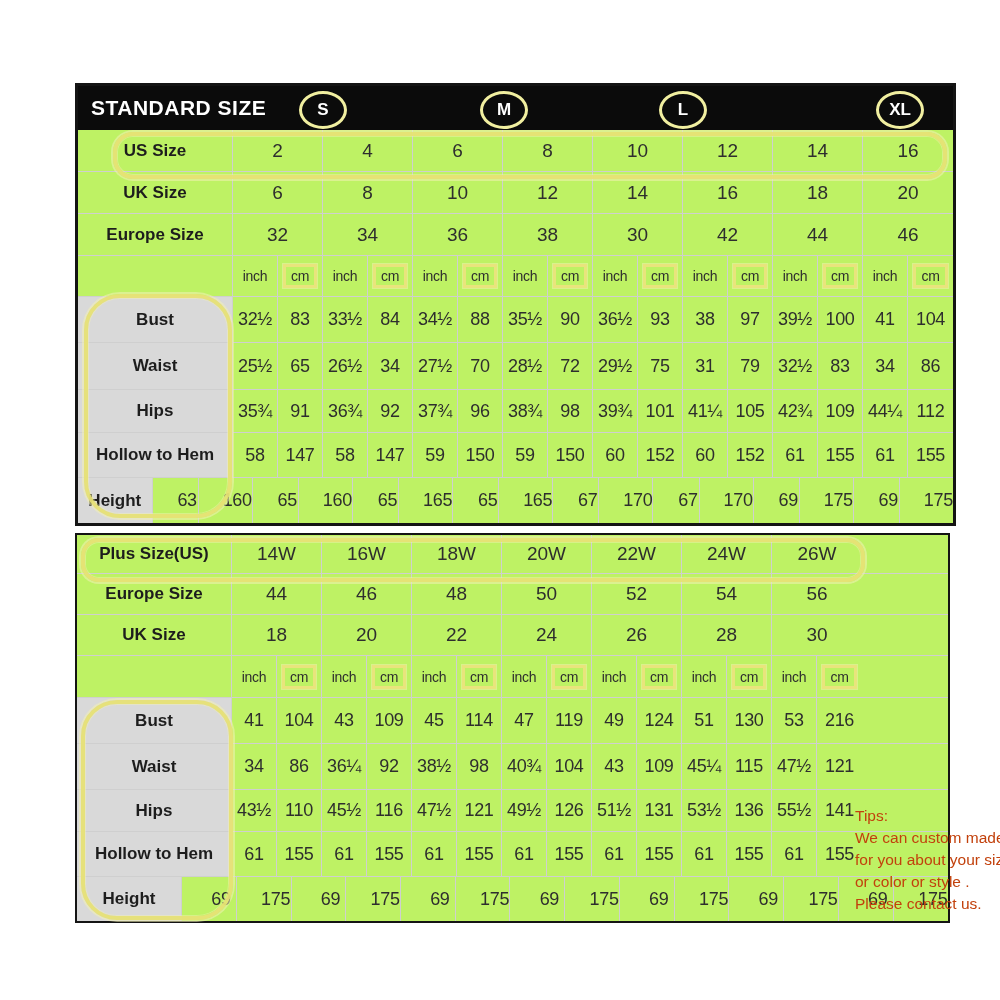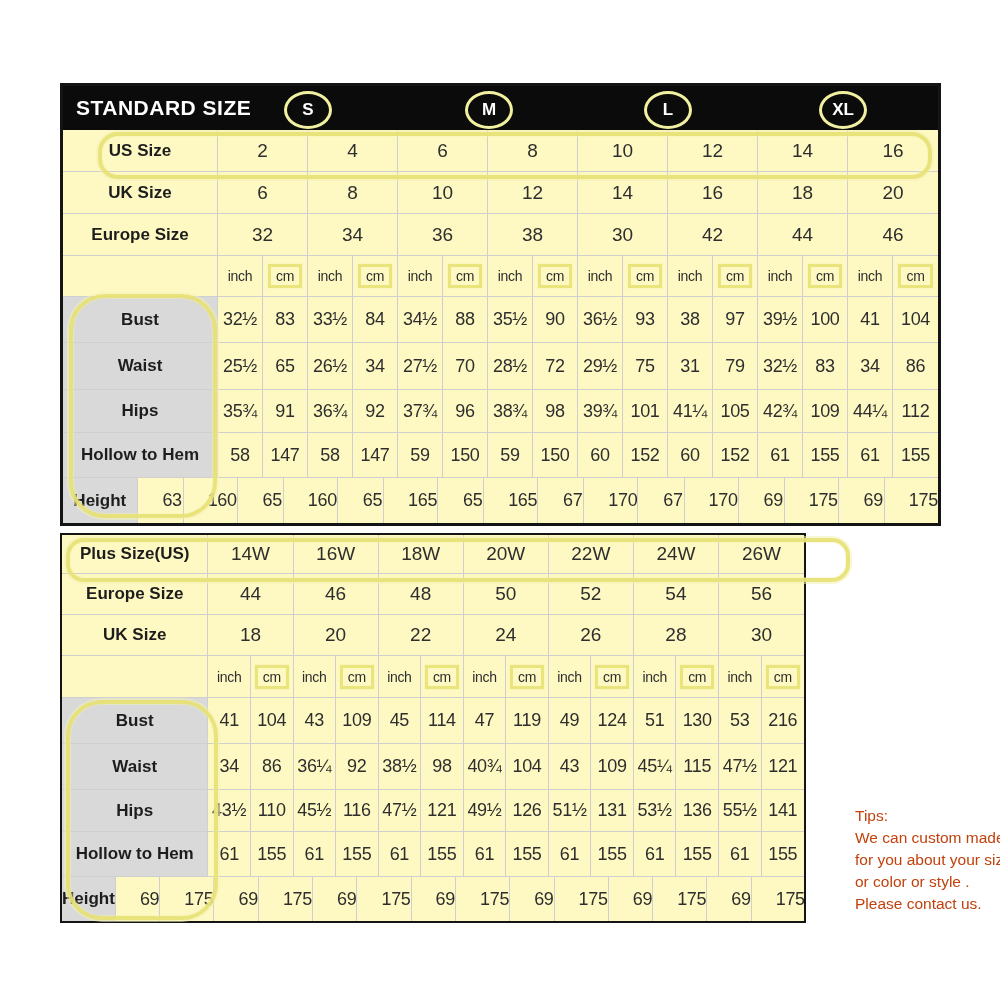--- a/index.html
+++ b/index.html
@@ -1,22 +1,22 @@
 <!DOCTYPE html>
 <html><head>
 <meta charset="utf-8">
 <style>
   html,body{margin:0;padding:0;}
   body{
     width:1000px;height:1000px;position:relative;background:#ffffff;
     font-family:"Liberation Sans",sans-serif;color:#2e2e2e;overflow:hidden;
   }
-  .table-box{position:absolute;box-sizing:border-box;background:#fef9c3;}
+  .table-box{position:absolute;box-sizing:border-box;background:#bef264;margin-left:15px;}
   #std-table{left:60px;top:83px;width:881px;border:3px solid #141414;}
-  #plus-table{left:60px;top:533px;width:746px;border:2px solid #141414;}
+  #plus-table{left:60px;top:533px;width:875px;border:2px solid #141414;}
 
   .row{display:flex;border-bottom:1px solid #cfcfcf;align-items:stretch;}
   .row:last-child{border-bottom:none;gap:24px;}
   .cell{box-sizing:border-box;display:flex;align-items:center;justify-content:center;border-right:1px solid #cfcfcf;}
   .cell:last-child{border-right:none;}
   .lbl{width:155px;font-weight:bold;font-size:17px;color:#1d1d1d;}
   .size-cell{width:90px;font-size:19px;}
   .sub{width:45px;font-size:18px;letter-spacing:-0.3px;}
   .measure-row .lbl{background:#d9d9d9;}
   .unit-row .sub{font-size:14px;}
@@ -46,21 +46,21 @@
 </head>
 <body>
 
 <div id="std-table" class="table-box">
   <div id="std-header">
     <span class="title">STANDARD SIZE</span>
 
   <span class="group-circle" style="left: 245px;">S</span>
       <span class="group-circle" style="left: 426px;">M</span>
       <span class="group-circle" style="left: 605px;">L</span>
-      <span class="group-circle" style="left: 780px;">XL</span>
+      <span class="group-circle" style="left: 822px;">XL</span>
     </div>
   <div id="std-rows">
       <div class="row size-row" style="height: 41px;">
         <div class="cell lbl">US Size</div>
         <div class="cell size-cell">2</div>
         <div class="cell size-cell">4</div>
         <div class="cell size-cell">6</div>
         <div class="cell size-cell">8</div>
         <div class="cell size-cell">10</div>
         <div class="cell size-cell">12</div>

